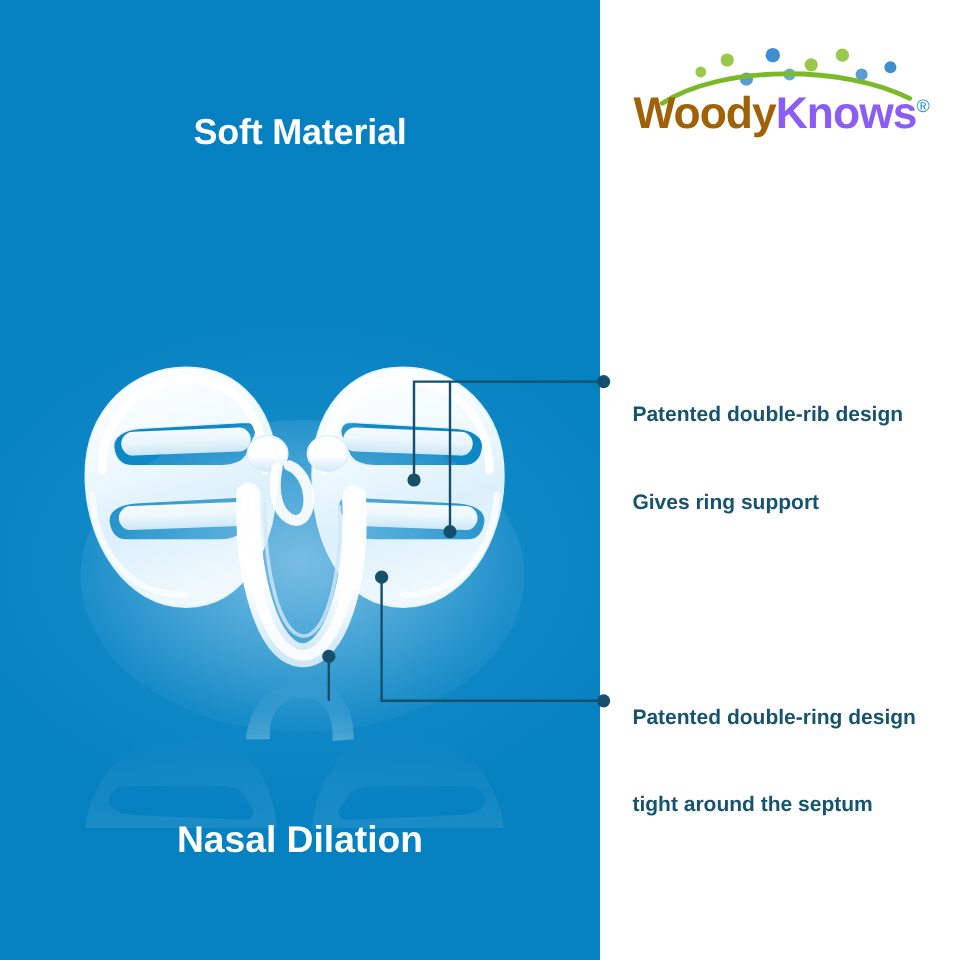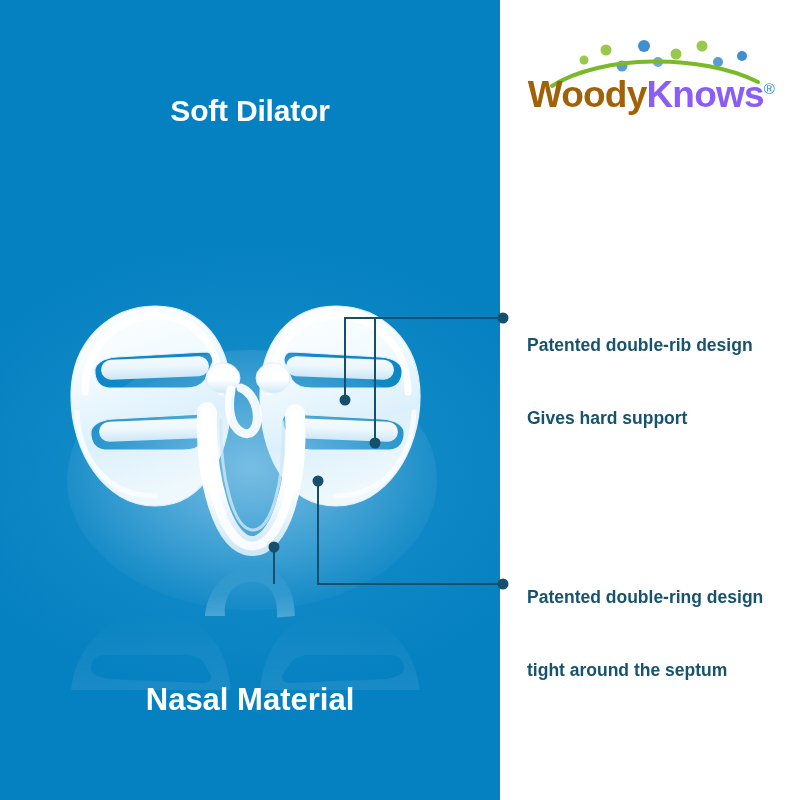--- a/index.html
+++ b/index.html
@@ -198,24 +198,24 @@
     <circle cx="345" cy="400" r="5.5"></circle>
     <circle cx="375" cy="443" r="5.5"></circle>
     <circle cx="318" cy="481" r="5.5"></circle>
     <circle cx="274" cy="547" r="5.5"></circle>
     <circle cx="503" cy="318" r="5.5"></circle>
     <circle cx="503" cy="584" r="5.5"></circle>
   </g>
 </svg>
 
 <div id="headline">
-  <span class="hl-line l1">Soft Dilator</span>
-</div>
-
-<div id="caption">Nasal Material</div>
+  <span class="hl-line l1">Soft Material</span>
+</div>
+
+<div id="caption">Nasal Dilation</div>
 
 <div id="logo">
   <svg id="logo-dots" viewBox="0 0 268 46" xmlns="http://www.w3.org/2000/svg">
     <circle cx="78" cy="28" r="4.5" fill="#9ac84a"></circle>
     <circle cx="100" cy="18" r="5.5" fill="#9ac84a"></circle>
     <circle cx="116" cy="34" r="5.5" fill="#5b9bd5"></circle>
     <circle cx="138" cy="14" r="6" fill="#3f8fd0"></circle>
     <circle cx="152" cy="30" r="5" fill="#6aa9da"></circle>
     <circle cx="170" cy="22" r="5.5" fill="#9ac84a"></circle>
     <circle cx="196" cy="14" r="5.5" fill="#9ac84a"></circle>
@@ -225,19 +225,19 @@
   <svg id="logo-arc" viewBox="0 0 268 34" xmlns="http://www.w3.org/2000/svg">
     <path d="M46,30 C96,-2 196,-2 252,26" fill="none" stroke="#7ab929" stroke-width="4" stroke-linecap="round"></path>
   </svg>
   <div id="logo-word">
     <span class="w-green">Woody</span><span class="w-blue">Knows</span><span class="w-reg">®</span>
   </div>
 </div>
 
 <div class="annotation" id="annotation-rib">
   <span class="ann-line">Patented double-rib design</span>
-  <span class="ann-line">Gives hard support</span>
+  <span class="ann-line">Gives ring support</span>
 </div>
 
 <div class="annotation" id="annotation-ring">
   <span class="ann-line">Patented double-ring design</span>
   <span class="ann-line">tight around the septum</span>
 </div>
 
 </body></html>

